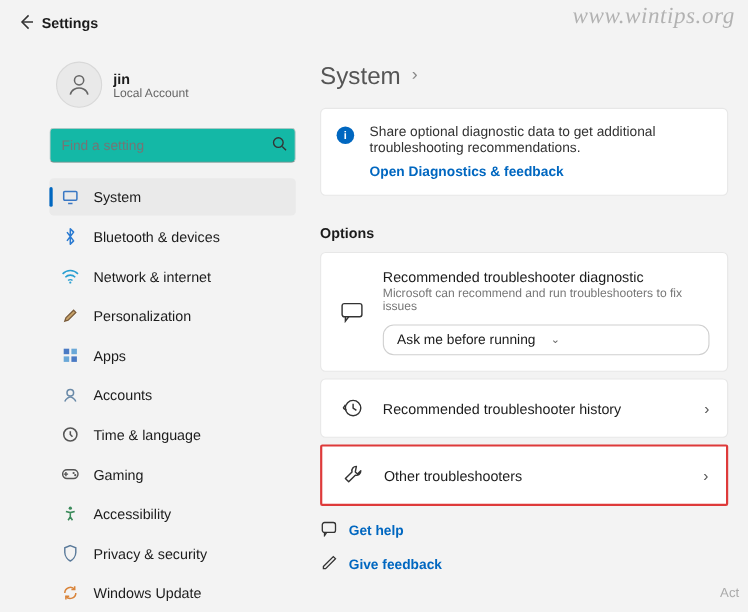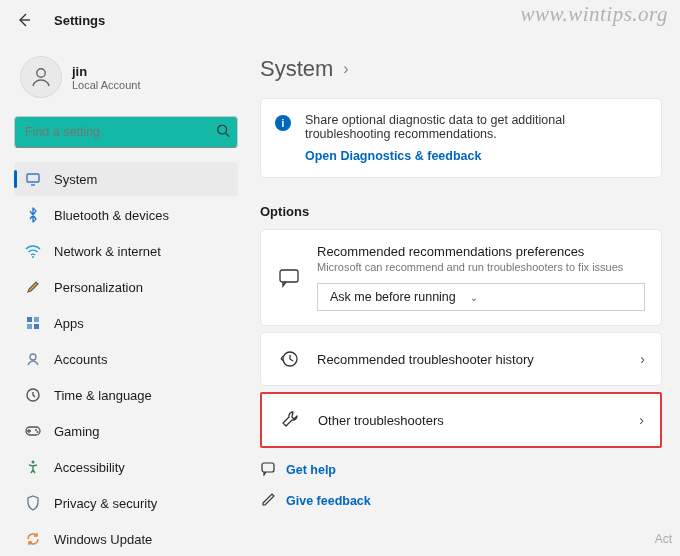--- a/index.html
+++ b/index.html
@@ -8,21 +8,21 @@
   font-family: "Segoe UI", sans-serif;
   background: #f3f3f3;
   color: #1b1b1b;
   font-size: 13px;
   overflow: hidden;
   position: relative;
 }
 .topbar {
   display: flex; align-items: center;
   padding: 6px 10px;
-  gap: 16px;
+  gap: 0;
 }
 .back-btn {
   width: 28px; height: 28px;
   display: flex; align-items: center; justify-content: center;
   border-radius: 4px;
   font-size: 14px;
   cursor: pointer;
 }
 .title { font-size: 13px; font-weight: 600; }
 
@@ -30,20 +30,21 @@
   position: absolute; top: 2px; right: 12px;
   font-size: 21px; color: rgba(100,100,100,0.45);
   font-family: Georgia, serif;
   font-style: italic;
   letter-spacing: 0.5px;
 }
 
 .layout {
   display: flex;
   height: calc(100% - 40px);
+  padding-left: 31px;
 }
 .sidebar {
   width: 248px;
   padding: 6px 10px 0 14px;
   overflow-y: auto;
 }
 .main {
   flex: 1;
   padding: 8px 18px 8px 12px;
   overflow-y: auto;
@@ -157,21 +158,21 @@
 .card .card-body { flex:1; }
 .card .card-title { font-size: 13px; font-weight: 400; }
 .card .card-sub   { font-size: 11px; color: #777; margin-top:2px; }
 .card .card-arrow { color:#555; font-size: 14px; }
 
 .pref-card .card-body { display:flex;flex-direction:column;gap:10px; }
 .dropdown {
   display: inline-flex; align-items:center; gap: 14px;
   padding: 6px 12px;
   border: 1px solid #d0d0d0;
-  border-radius: 0;
+  border-radius: 10px;
   font-size: 12.5px;
   cursor:pointer;
   background:#fff;
 }
 .dropdown .chev { font-size:10px; color:#666; }
 
 .highlighted {
   border: 2px solid #de3a3a;
   border-radius: 2px;
 }
@@ -351,21 +352,21 @@
 
     <div class="card pref-card">
       <div class="card-icon">
         <svg width="22" height="20" viewBox="0 0 22 20">
             <rect x="2" y="2" width="18" height="12" rx="2" stroke="#333" stroke-width="1.3" fill="none"></rect>
             <path d="M8 14l-3 4v-4" stroke="#333" stroke-width="1.3" fill="none"></path>
           </svg>
       </div>
       <div class="card-body">
         <div>
-          <div class="card-title">Recommended recommendations preferences</div>
+          <div class="card-title">Recommended troubleshooter diagnostic</div>
           <div class="card-sub">Microsoft can recommend and run troubleshooters to fix issues</div>
         </div>
         <div class="dropdown">
           <span>Ask me before running</span>
           <span class="chev">⌄</span>
         </div>
       </div>
     </div>
 
     <div class="card">

